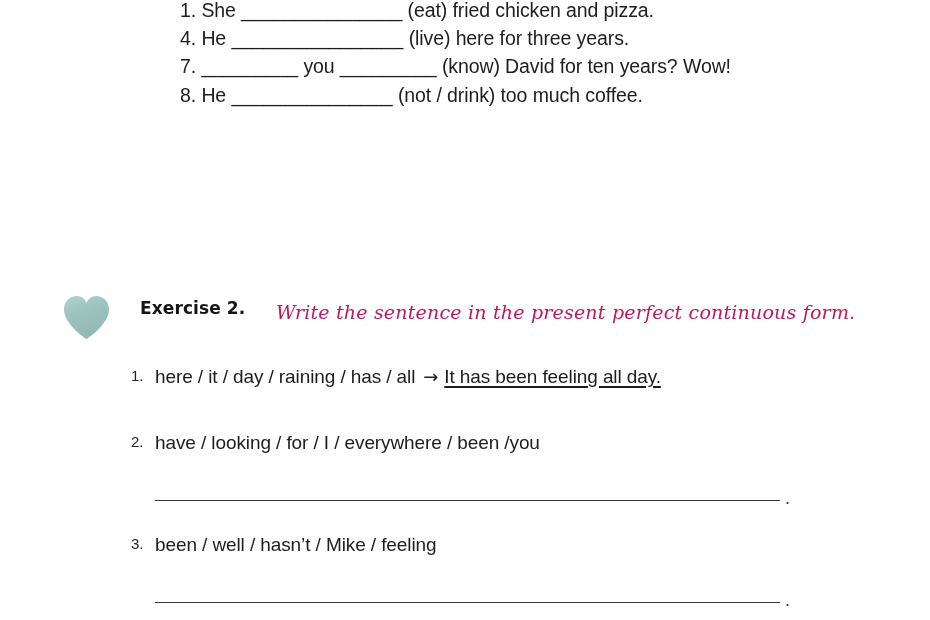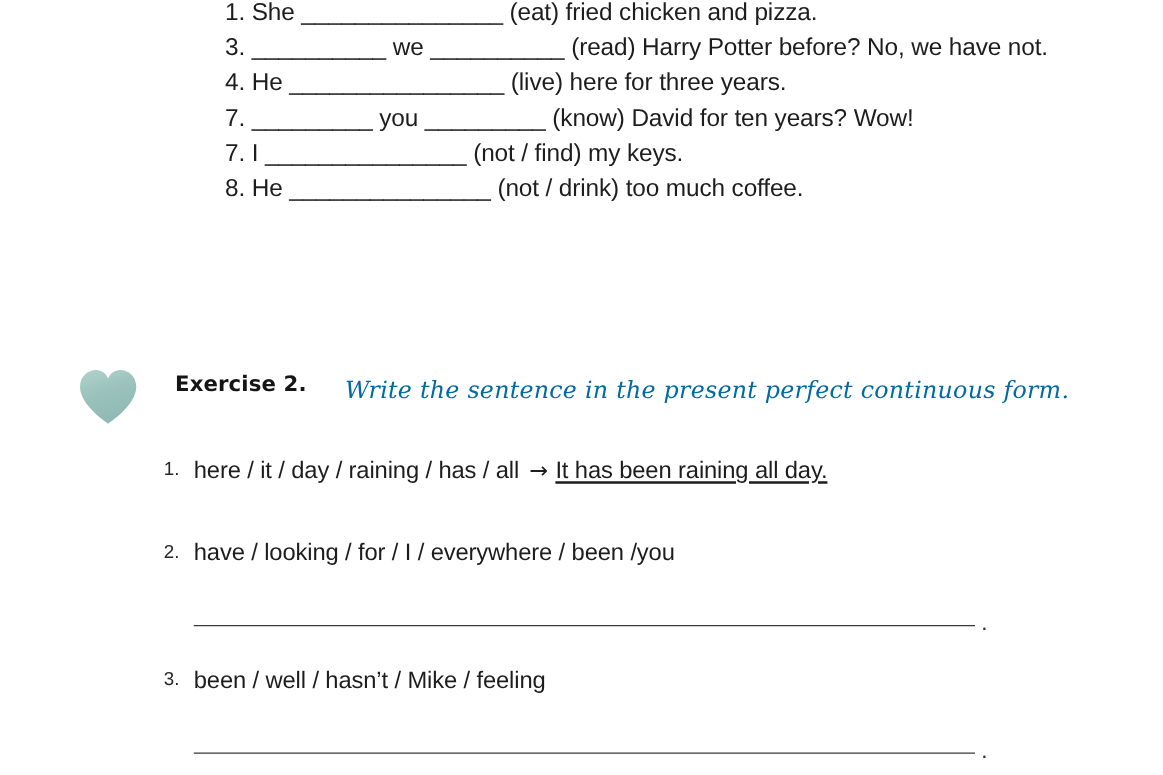--- a/index.html
+++ b/index.html
@@ -63,21 +63,21 @@
     color: #151515;
     font-family: "DejaVu Sans", sans-serif;
   }
   .ex2-instr {
     position: absolute;
     left: 214px;
     top: 9px;
     font-size: 19px;
     font-style: italic;
     font-family: "DejaVu Serif", serif;
-    color: #0369a1;
+    color: #be185d;
     letter-spacing: 0.2px;
     white-space: nowrap;
   }
 
   
   .ex2-list {
     position: absolute;
     left: 131px;
     top: 365px;
     width: 700px;
@@ -140,24 +140,22 @@
   .gap-1 { height: 42px; }
   .gap-2 { height: 26px; }
 </style>
 </head>
 <body>
 
 <div class="page">
 
   <div class="ex1-list">
     <div class="ex1-line">1. She _______________ (eat) fried chicken and pizza.</div>
-    <div class="ex1-line">3. __________ we __________ (read) Harry Potter before? No, we have not.</div>
     <div class="ex1-line">4. He ________________ (live) here for three years.</div>
     <div class="ex1-line">7. _________ you _________ (know) David for ten years? Wow!</div>
-    <div class="ex1-line">7. I _______________ (not / find) my keys.</div>
     <div class="ex1-line">8. He _______________ (not / drink) too much coffee.</div>
   </div>
 
   <div class="ex2-head">
     <svg class="heart" viewBox="0 0 100 92">
       <defs>
         <linearGradient id="hg" x1="0" y1="0" x2="0.35" y2="1">
           <stop offset="0%" stop-color="#b2d2cd"></stop>
           <stop offset="45%" stop-color="#9cc3bd"></stop>
           <stop offset="100%" stop-color="#8fbab3"></stop>
@@ -167,21 +165,21 @@
     </svg>
     <div class="ex2-title">Exercise 2.</div>
     <div class="ex2-instr">Write the sentence in the present perfect continuous form.</div>
   </div>
 
   <div class="ex2-list">
 
     <div class="ex2-item">
       <span class="num">1.</span>
       <div class="scramble">
-        <span>here / it / day / raining / has / all</span><span class="arrow">→</span><span class="answer-filled">It has been raining all day.</span>
+        <span>here / it / day / raining / has / all</span><span class="arrow">→</span><span class="answer-filled">It has been feeling all day.</span>
       </div>
     </div>
 
     <div class="gap-1"></div>
 
     <div class="ex2-item">
       <span class="num">2.</span>
       <div class="scramble">have / looking / for / I / everywhere / been /you</div>
     </div>
     <div class="gap-2"></div>

